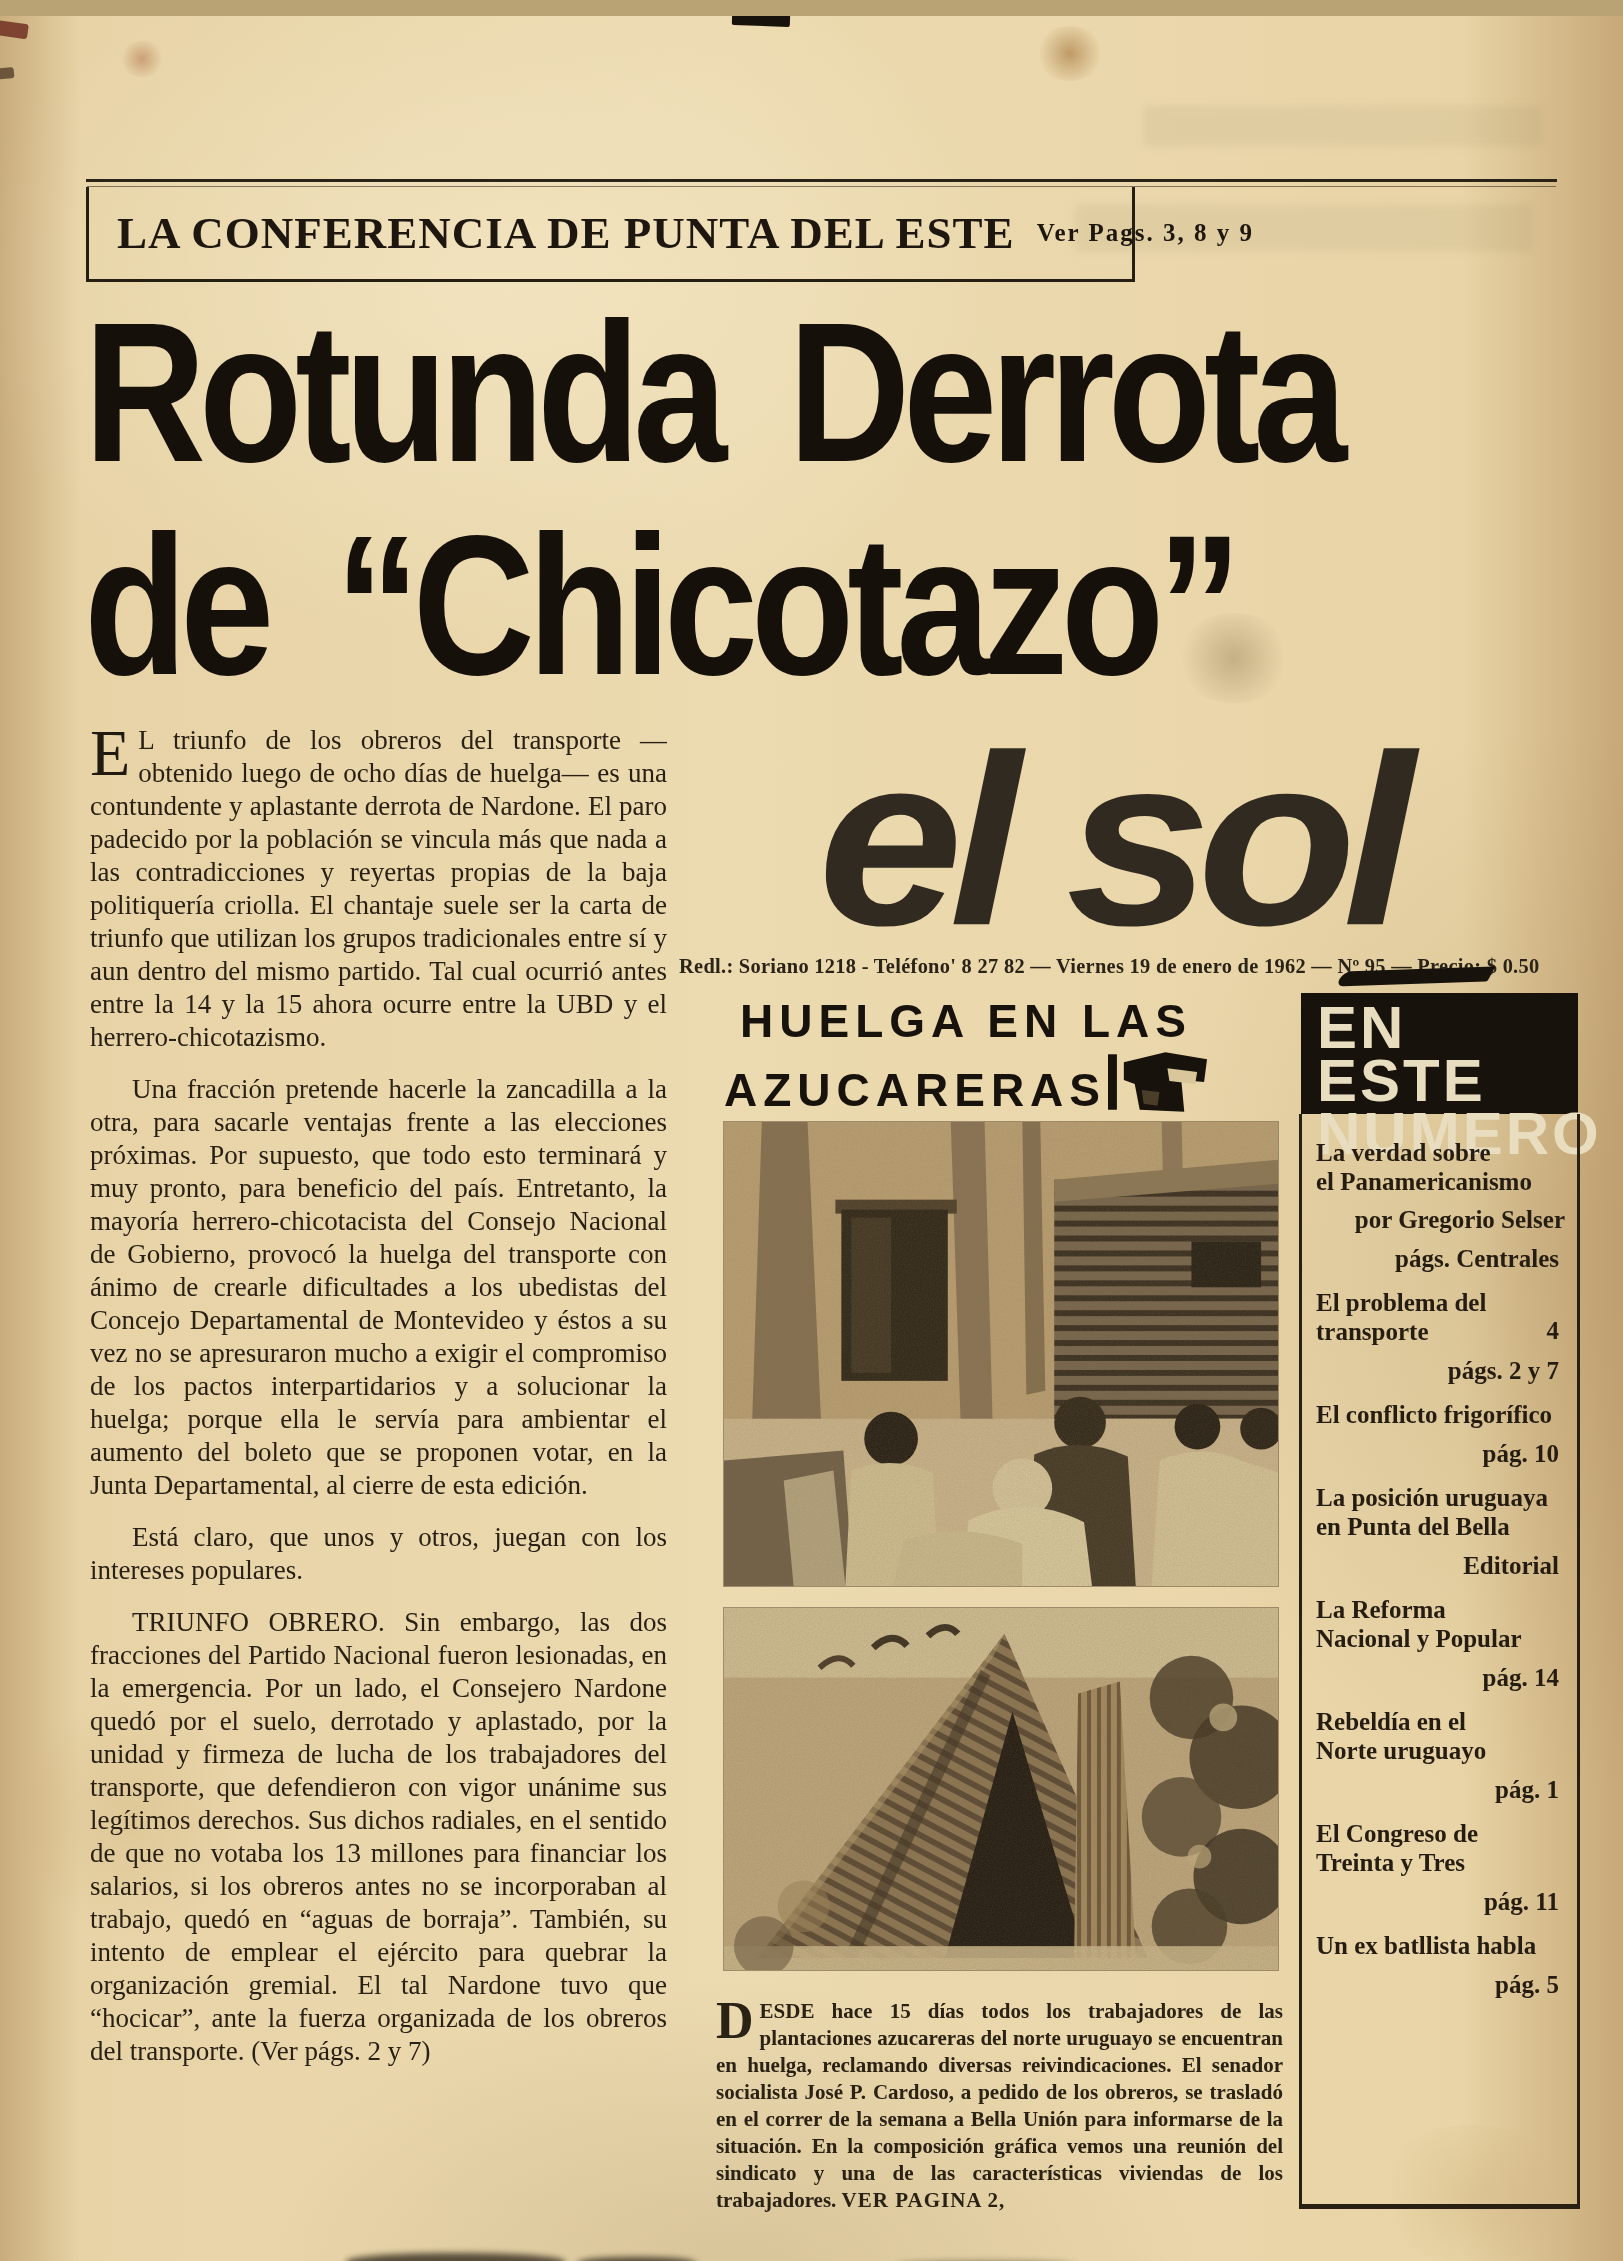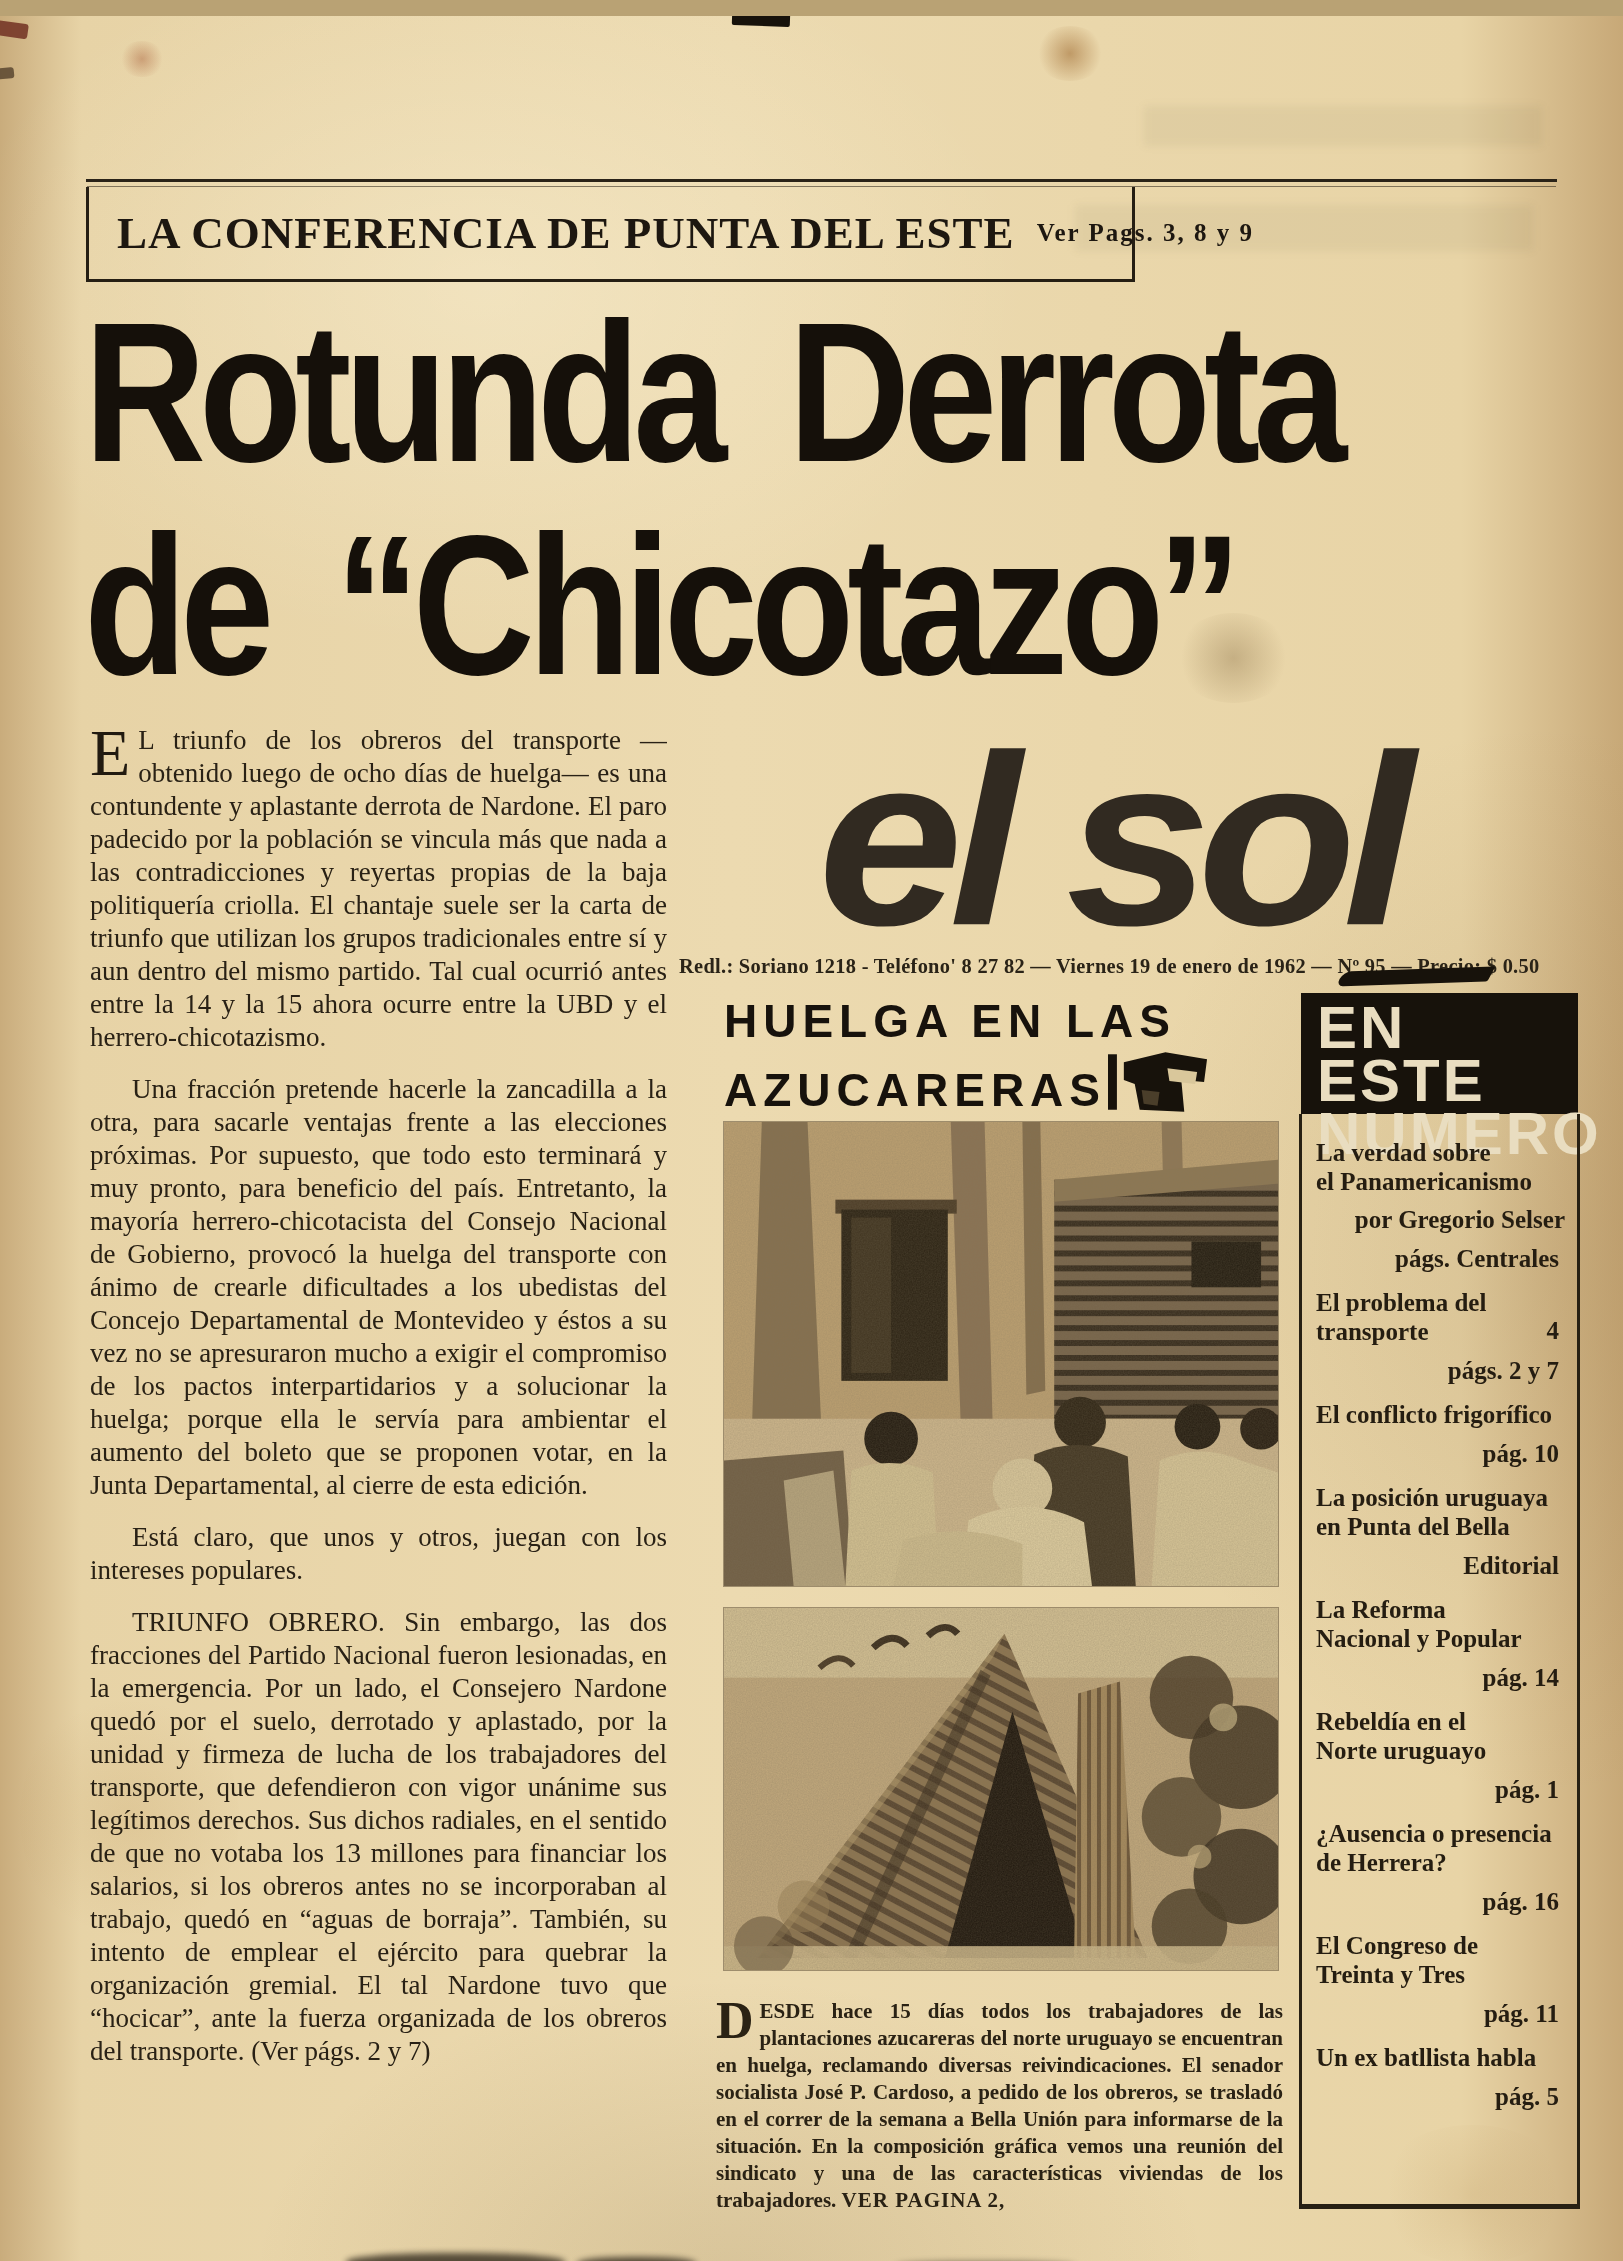--- a/index.html
+++ b/index.html
@@ -33,21 +33,21 @@
   .leftcol p.indent{text-indent:42px;}
   .dropcap{float:left;font-size:66px;line-height:54px;padding:2px 8px 0 0;color:#211a10;}
   
   .logo{left:637px;top:685px;width:945px;text-align:center;font-family:"Liberation Sans",sans-serif;
         font-weight:bold;font-style:italic;font-size:261px;letter-spacing:-14px;color:#262019;
         transform:scaleY(.93);transform-origin:0 0;opacity:.94;white-space:nowrap;}
   .mastinfo{left:679px;top:939px;width:905px;font-weight:bold;font-size:20.4px;letter-spacing:0.3px;color:#2a2317;white-space:nowrap;}
   
   .strike{left:724px;top:977px;width:468px;font-family:"Liberation Sans",sans-serif;font-weight:bold;
           font-size:46px;letter-spacing:6px;color:#17120c;line-height:57px;}
-  .strike-l1{text-align:left;}
+  .strike-l1{text-align:right;}
   .strike-l2{text-align:center;white-space:nowrap;}
   .stamp{vertical-align:-10px;margin-left:2px;}
   
   .idx-head{left:1301px;top:977px;width:277px;height:121px;background:#17120b;color:#e9ddc0;
             font-family:"Liberation Sans",sans-serif;font-weight:bold;font-size:60px;letter-spacing:3px;
             line-height:53px;padding-top:8px;box-sizing:border-box;padding-left:16px;}
   .idx-smear{left:1341px;top:953px;width:149px;height:15px;background:#17120b;transform:skewX(-30deg) rotate(-2deg);border-radius:8px 2px 2px 8px;}
   .idx-list{left:1299px;top:1098px;width:281px;height:1095px;box-sizing:border-box;overflow:hidden;
             border-left:3px solid #272013;border-right:3px solid #272013;border-bottom:5px solid #272013;
             padding:24px 10px 0 14px;color:#251d11;}
@@ -169,26 +169,20 @@
       <div class="idx-t">La Reforma</div>
       <div class="idx-t">Nacional y Popular</div>
 
       <div class="idx-page">pág. 14</div>
     </div>
     <div class="idx-item">
       <div class="idx-t">Rebeldía en el</div>
       <div class="idx-t">Norte uruguayo</div>
 
       <div class="idx-page">pág. 1</div>
-    </div>
-    <div class="idx-item">
-      <div class="idx-t">¿Ausencia o presencia</div>
-      <div class="idx-t">de Herrera?</div>
-
-      <div class="idx-page">pág. 16</div>
     </div>
     <div class="idx-item">
       <div class="idx-t">El Congreso de</div>
       <div class="idx-t">Treinta y Tres</div>
 
       <div class="idx-page">pág. 11</div>
     </div>
     <div class="idx-item">
       <div class="idx-t">Un ex batllista habla</div>
 

